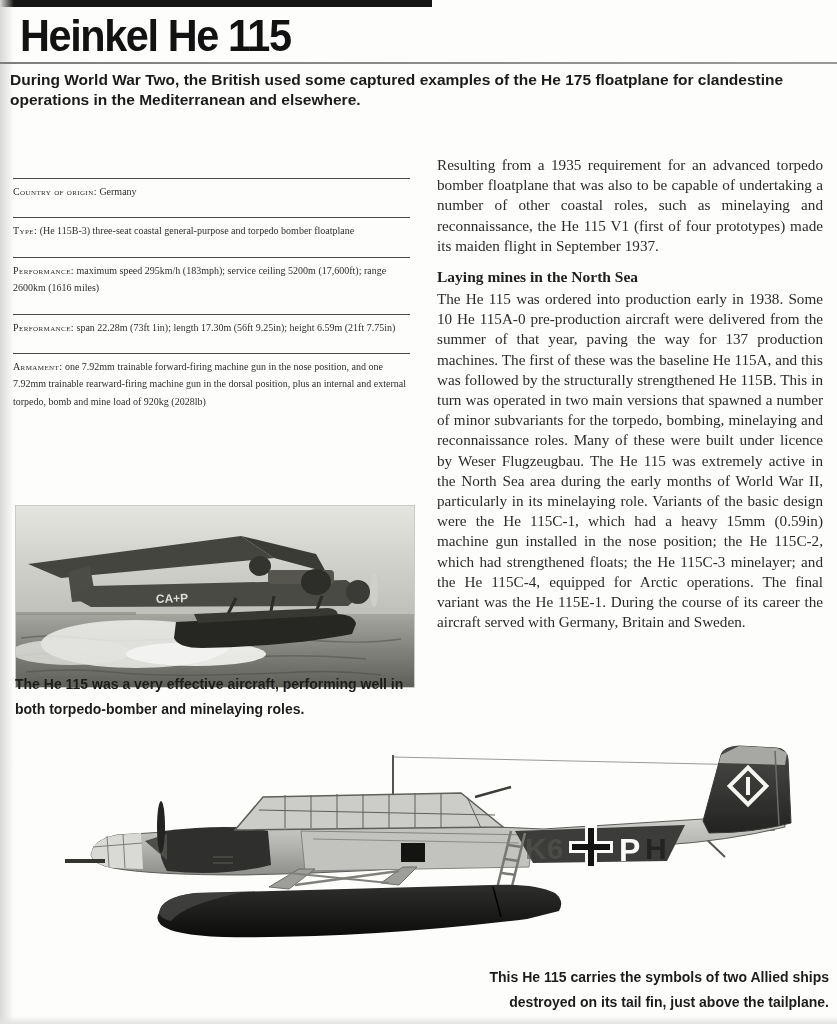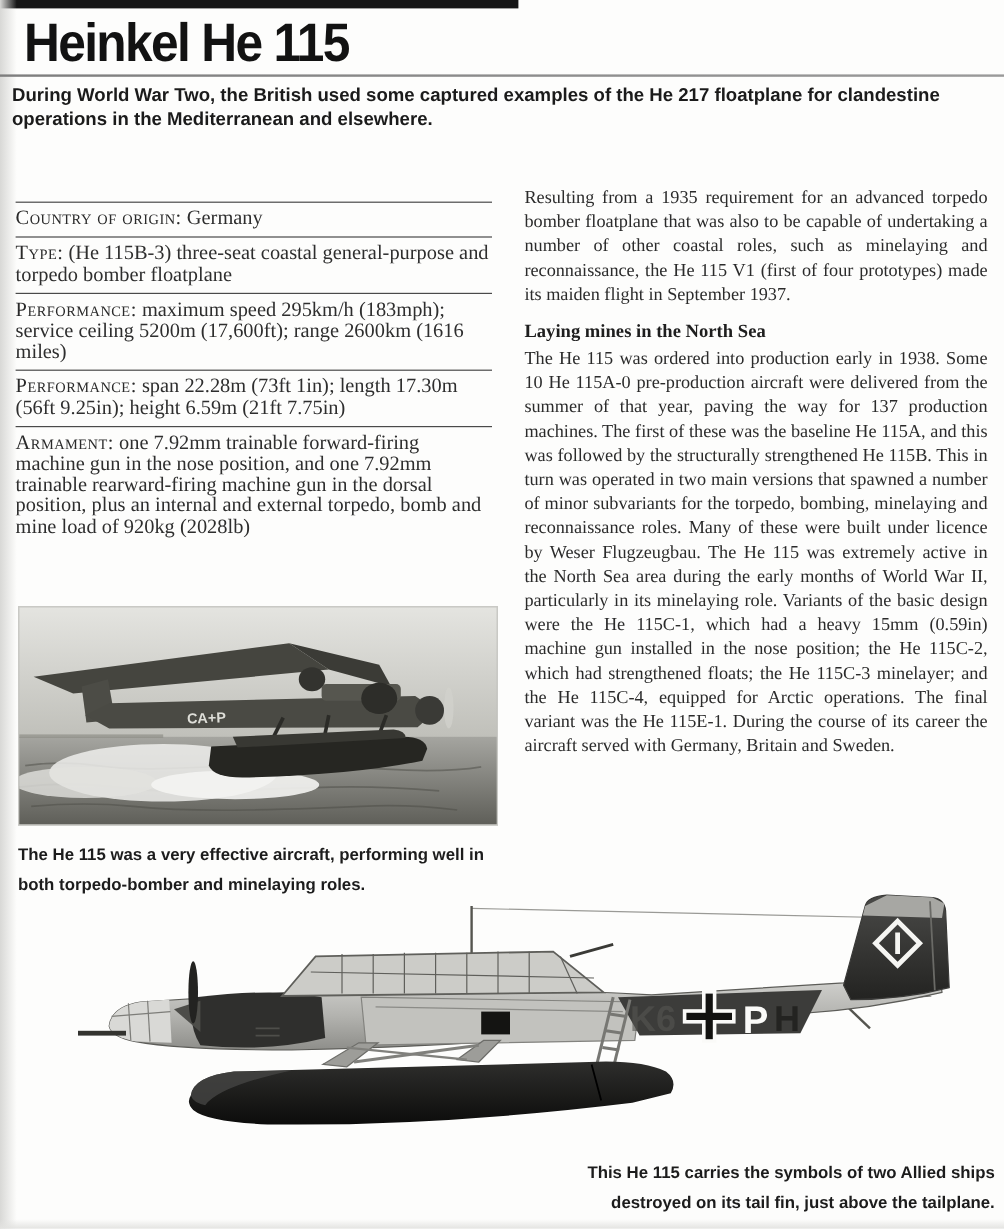--- a/index.html
+++ b/index.html
@@ -22,51 +22,51 @@
     letter-spacing:-1.5px;color:#121212;transform:scaleX(.92);transform-origin:left top;white-space:nowrap;}
   .title-rule{position:absolute;left:0;top:62px;width:837px;height:2px;
     background:linear-gradient(to right,#7e7e7e,#9a9a9a);}
   .intro{position:absolute;left:10px;top:70px;width:812px;
     font-family:"Liberation Sans",sans-serif;font-weight:bold;font-size:15.5px;
     line-height:20px;color:#1b1b1b;}
 
   
   .specs{position:absolute;left:13px;top:168px;width:397px;}
   .spec-row{border-top:1px solid #4a4a4a;padding:4px 0 7px 0;
-    font-size:17px;line-height:17.4px;color:#2e2e2e;}
+    font-size:10px;line-height:17.4px;color:#2e2e2e;margin-top:10px;}
   .spec-label{font-variant:small-caps;letter-spacing:.4px;color:#2a2a2a;}
 
   
   .article{position:absolute;left:437px;top:155px;width:386px;color:#2b2b2b;}
   .article p{margin:0;font-size:15.2px;line-height:20.2px;text-align:justify;}
   .article h3{margin:11px 0 2px 0;font-size:15.5px;line-height:20px;color:#1e1e1e;}
 
   
   .photo-frame{position:absolute;left:15px;top:505px;width:400px;height:183px;
     border:1px solid #c9c9c5;box-sizing:border-box;background:#bdbdb8;}
   .photo-frame svg{display:block;}
-  .photo-caption{position:absolute;left:15px;top:700px;width:396px;
+  .photo-caption{position:absolute;left:15px;top:672px;width:396px;
     font-family:"Liberation Sans",sans-serif;font-weight:bold;font-size:14px;
     line-height:25px;color:#1c1c1c;}
 
   
   .profile-art{position:absolute;left:63px;top:735px;width:774px;height:224px;}
   .profile-caption{position:absolute;left:437px;top:965px;width:392px;
     font-family:"Liberation Sans",sans-serif;font-weight:bold;font-size:14px;
     line-height:25px;color:#1c1c1c;text-align:right;}
 </style>
 </head>
 <body>
 
 <div class="top-bar"></div>
 <div class="gutter-shade"></div>
 
 <h1 class="page-title">Heinkel He 115</h1>
 <div class="title-rule"></div>
-<div class="intro">During World War Two, the British used some captured examples of the He 217 floatplane for clandestine operations in the Mediterranean and elsewhere.</div>
+<div class="intro">During World War Two, the British used some captured examples of the He 175 floatplane for clandestine operations in the Mediterranean and elsewhere.</div>
 
 <div class="specs">
   <div class="spec-row">
     <span class="spec-label">Country of origin:</span>
     <span>Germany</span>
   </div>
   <div class="spec-row">
     <span class="spec-label">Type:</span>
     <span>(He 115B-3) three-seat coastal general-purpose and torpedo bomber floatplane</span>
   </div>

